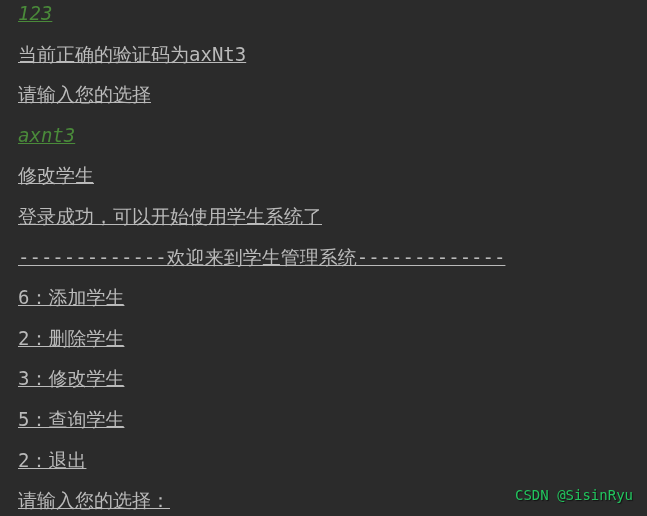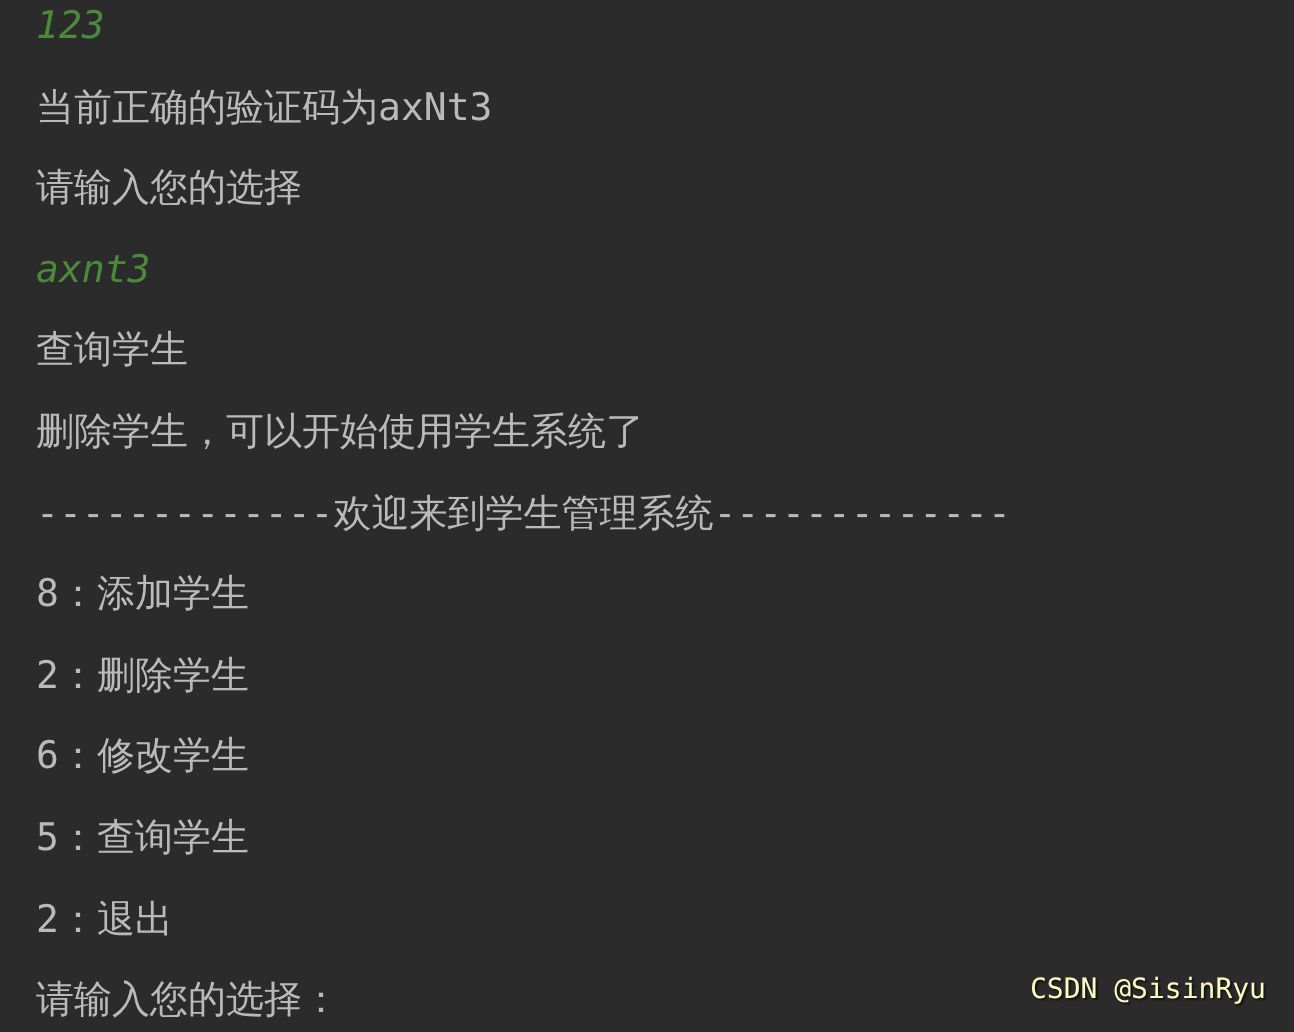--- a/index.html
+++ b/index.html
@@ -15,45 +15,46 @@
       padding: 0 18px;
       width: 647px;
       height: 516px;
       overflow: hidden;
       position: relative;
       line-height: 1.4;
     }
     .line {
       margin-bottom: 14px;
       white-space: nowrap;
+      text-decoration: underline;
     }
     .input-green {
       color: #4a8a3a;
       font-style: italic;
     }
     .watermark {
       position: absolute;
       bottom: 10px;
       right: 14px;
-      color: #fef9c3;
+      color: #22c55e;
       font-size: 14px;
       text-shadow: 1px 1px 1px rgba(0,0,0,0.6);
       font-style: normal;
     }
   </style>
 </head>
 <body>
 
 <div class="line input-green">123</div>
 <div class="line">当前正确的验证码为axNt3</div>
 <div class="line">请输入您的选择</div>
 <div class="line input-green">axnt3</div>
-<div class="line">查询学生</div>
-<div class="line">删除学生，可以开始使用学生系统了</div>
+<div class="line">修改学生</div>
+<div class="line">登录成功，可以开始使用学生系统了</div>
 <div class="line">-------------欢迎来到学生管理系统-------------</div>
-<div class="line">8：添加学生</div>
+<div class="line">6：添加学生</div>
 <div class="line">2：删除学生</div>
-<div class="line">6：修改学生</div>
+<div class="line">3：修改学生</div>
 <div class="line">5：查询学生</div>
 <div class="line">2：退出</div>
 <div class="line">请输入您的选择：</div>
 
 <div class="watermark">CSDN @SisinRyu</div>
 
 </body></html>

